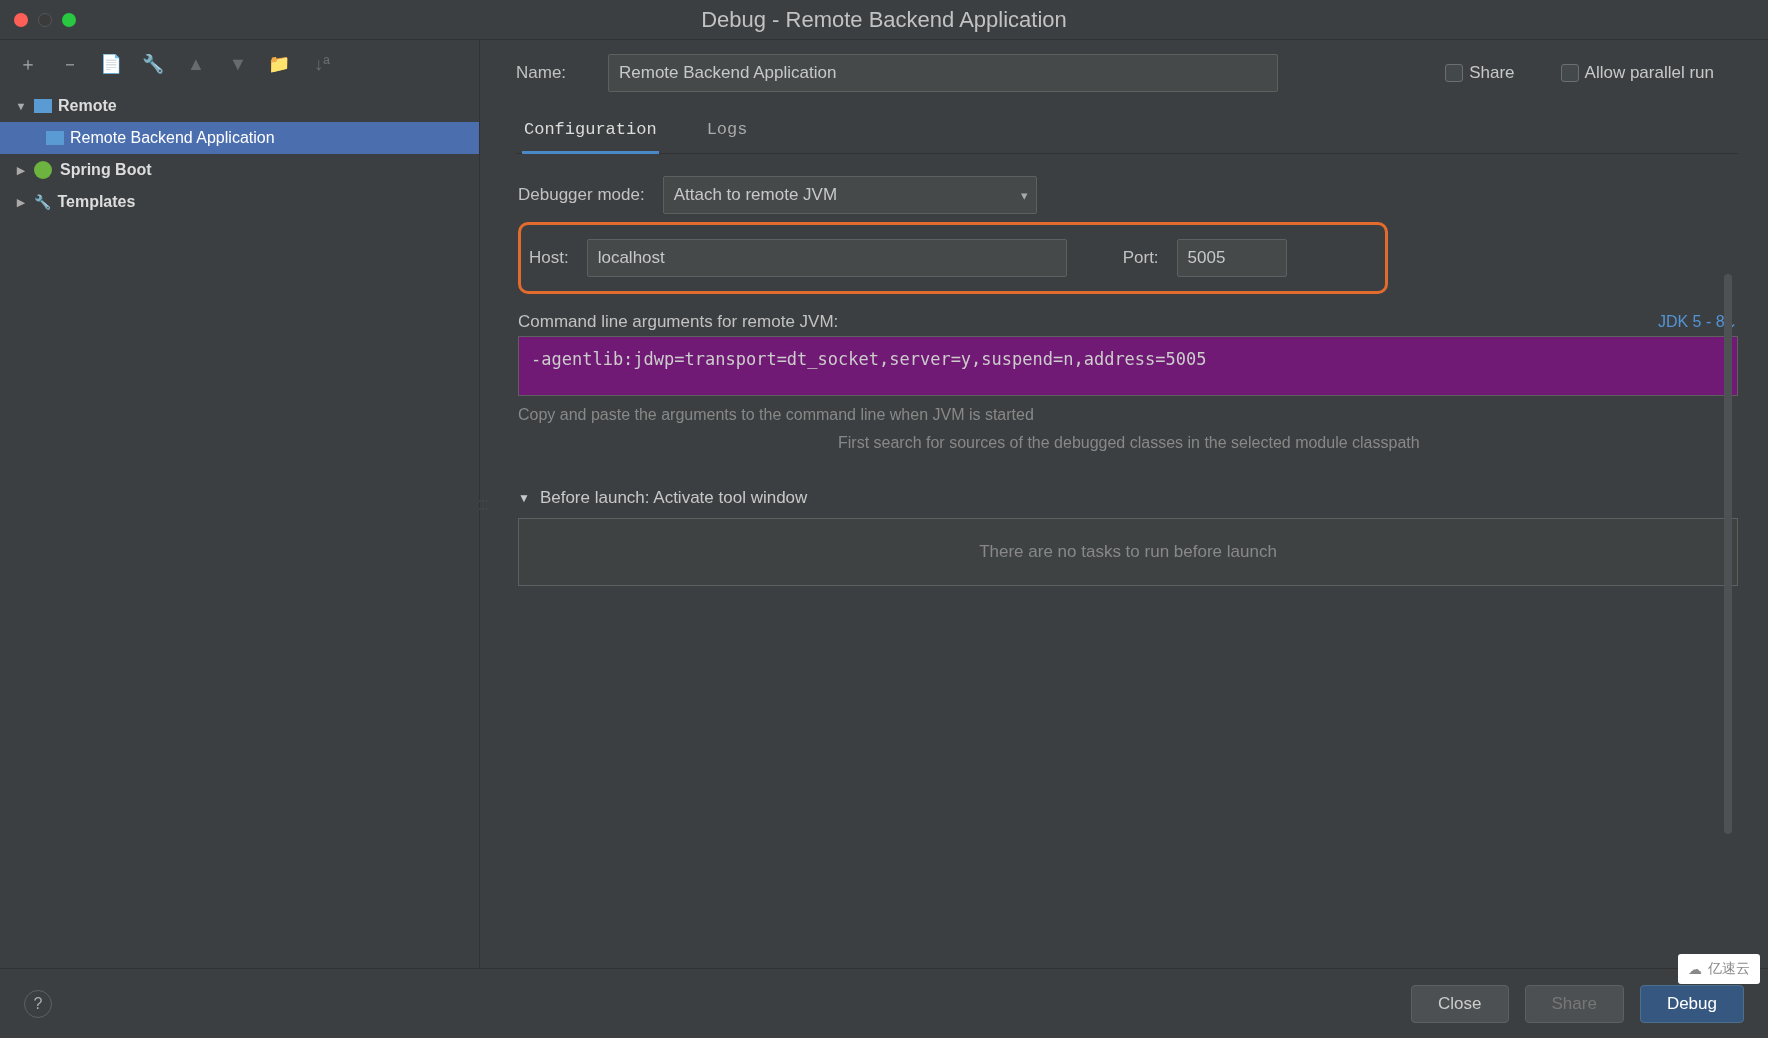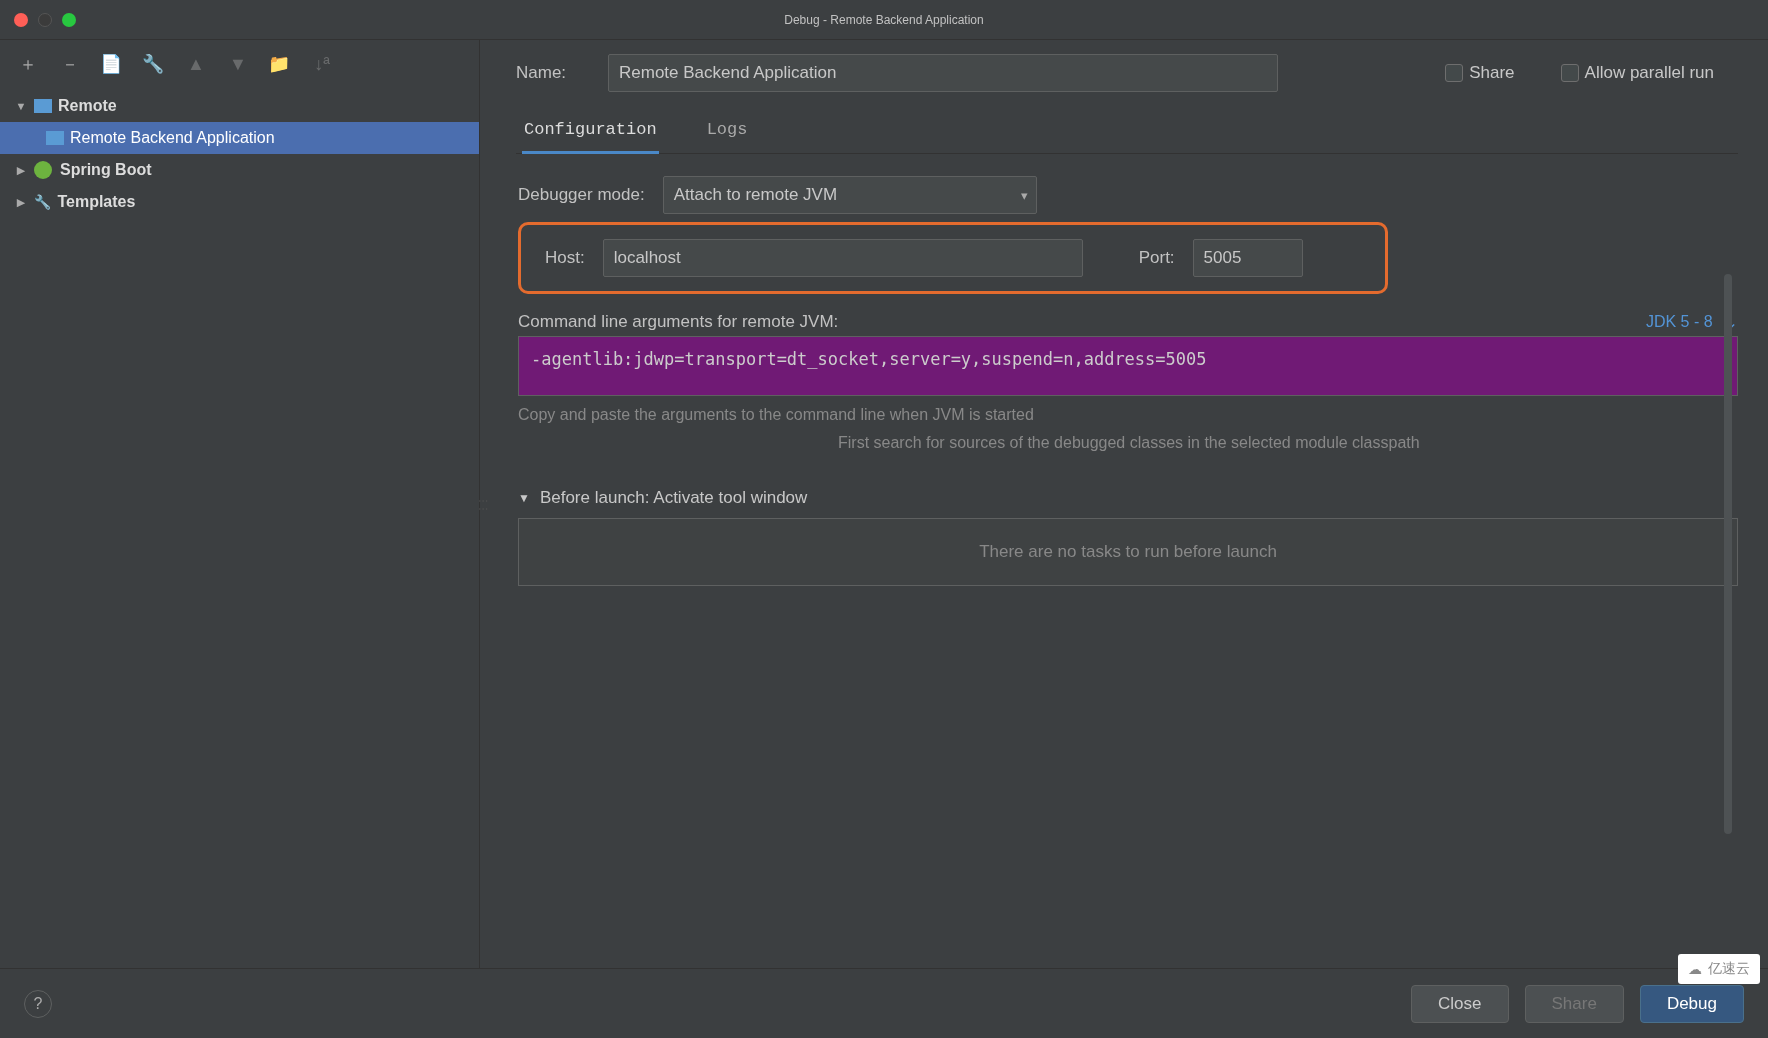--- a/index.html
+++ b/index.html
@@ -13,21 +13,21 @@
       transform-origin: top left;
     }
     .window { display:flex; flex-direction:column; height:100%; background:#3c3f41; }
     .titlebar {
       height:40px; background:#3c3f41; border-bottom:1px solid #323232;
       display:flex; align-items:center; position:relative;
     }
     .traffic { display:flex; gap:10px; padding-left:14px; }
     .dot { width:14px; height:14px; border-radius:50%; }
     .dot.red{background:#ff5f57}.dot.yellow{background:#3b3b3b;border:1px solid #555}.dot.green{background:#28c840}
-    .title { position:absolute; left:0; right:0; text-align:center; color:#c2c2c2; font-size:12px; }
+    .title { position:absolute; left:0; right:0; text-align:center; color:#c2c2c2; font-size:22px; }
     .body { flex:1; display:flex; overflow:hidden; }
     .sidebar { width:480px; border-right:1px solid #323232; display:flex; flex-direction:column; }
     .toolbar { display:flex; align-items:center; gap:22px; padding:14px 18px; color:#aaa; }
     .toolbar .ico{width:20px;height:20px;display:flex;align-items:center;justify-content:center;color:#aaa;cursor:pointer;font-size:18px;}
     .faded{opacity:.4}
     .tree { flex:1; padding-top:2px; overflow:auto; }
     .tree-row { display:flex; align-items:center; height:32px; padding-left:14px; gap:6px; }
     .tree-row.child { padding-left:46px; background:#4b6eaf; color:#fff; }
     .arrow { width:14px; text-align:center; color:#aaa; font-size:11px;}
     .tree-label { font-size:16px; }
@@ -43,25 +43,25 @@
     .chev::after{content:"▾";color:#aaa;margin-left:8px;font-size:13px}
     .name-field{flex:0 0 670px}
     .chk { width:18px;height:18px;border:1px solid #6e6e6e;border-radius:3px;background:#43494a;display:inline-block;margin-right:6px;vertical-align:-3px;}
     .chklbl{color:#c8c8c8;font-size:17px;margin-right:24px;display:inline-flex;align-items:center}
     .top-row{display:flex;align-items:center;gap:22px;margin-bottom:18px}
     .spacer{flex:1}
     .tabs { display:flex; gap:46px; border-bottom:1px solid #323232; padding-left:6px;}
     .tab { padding:10px 2px 12px; font-size:17px; color:#aaa; cursor:pointer;font-family:Liberation Mono, monospace;}
     .tab.active{color:#ddd; border-bottom:3px solid #4a88c7; margin-bottom:-1px;}
     .panel{padding:22px 0 0 2px; position:relative;}
-    .highlight-box{border:3px solid #e46b2e; border-radius:10px; padding:14px 24px; display:flex; align-items:center; gap:18px; margin:8px 12px 18px 0;}
+    .highlight-box{border:3px solid #e46b2e; border-radius:10px; padding:14px 8px; display:flex; align-items:center; gap:18px; margin:8px 12px 18px 0;}
     .highlight-box.sm{display:inline-flex;padding:12px 18px;margin-top:18px;}
     .cmdline-area{background:#701a75;border:1px solid #5e6060;padding:12px 12px;font-family:Menlo,Consolas,monospace;font-size:17px;color:#ccc;min-height:60px;margin-top:4px;}
     .hint{color:#888;font-size:16px;margin-top:10px;}
-    .link{color:#5394d6;font-size:16px;display:inline-flex;align-items:center;gap:12px;cursor:pointer}
+    .link{color:#5394d6;font-size:16px;display:inline-flex;align-items:center;gap:0;cursor:pointer}
     .flexrow{display:flex;align-items:center;gap:14px}
     .section-title{display:flex;align-items:center;gap:10px;font-size:17px;color:#c8c8c8;margin-top:36px;}
     .before-box{border:1px solid #5e6060;background:#3f4243;margin-top:10px;height:68px;display:flex;align-items:center;justify-content:center;color:#888;font-size:17px;overflow:hidden}
     .footer{height:70px;border-top:1px solid #323232;display:flex;align-items:center;padding:0 24px;gap:16px;}
     .help{width:28px;height:28px;border-radius:50%;border:1px solid #5e6060;display:flex;align-items:center;justify-content:center;color:#aaa;font-size:16px;cursor:pointer}
     .btn{height:38px;padding:0 26px;border:1px solid #5e6060;background:#4c5052;color:#ccc;border-radius:4px;font-size:17px;cursor:pointer}
     .btn.prim{background:#365880;border-color:#4a708b;color:#fff}
     .btn.dis{color:#777}
     .cmd-head{display:flex;align-items:center;justify-content:space-between;margin-top:6px}
     .folder-icon{width:18px;height:14px;background:#5a9bd4;display:inline-block;margin-right:8px;position:relative}

